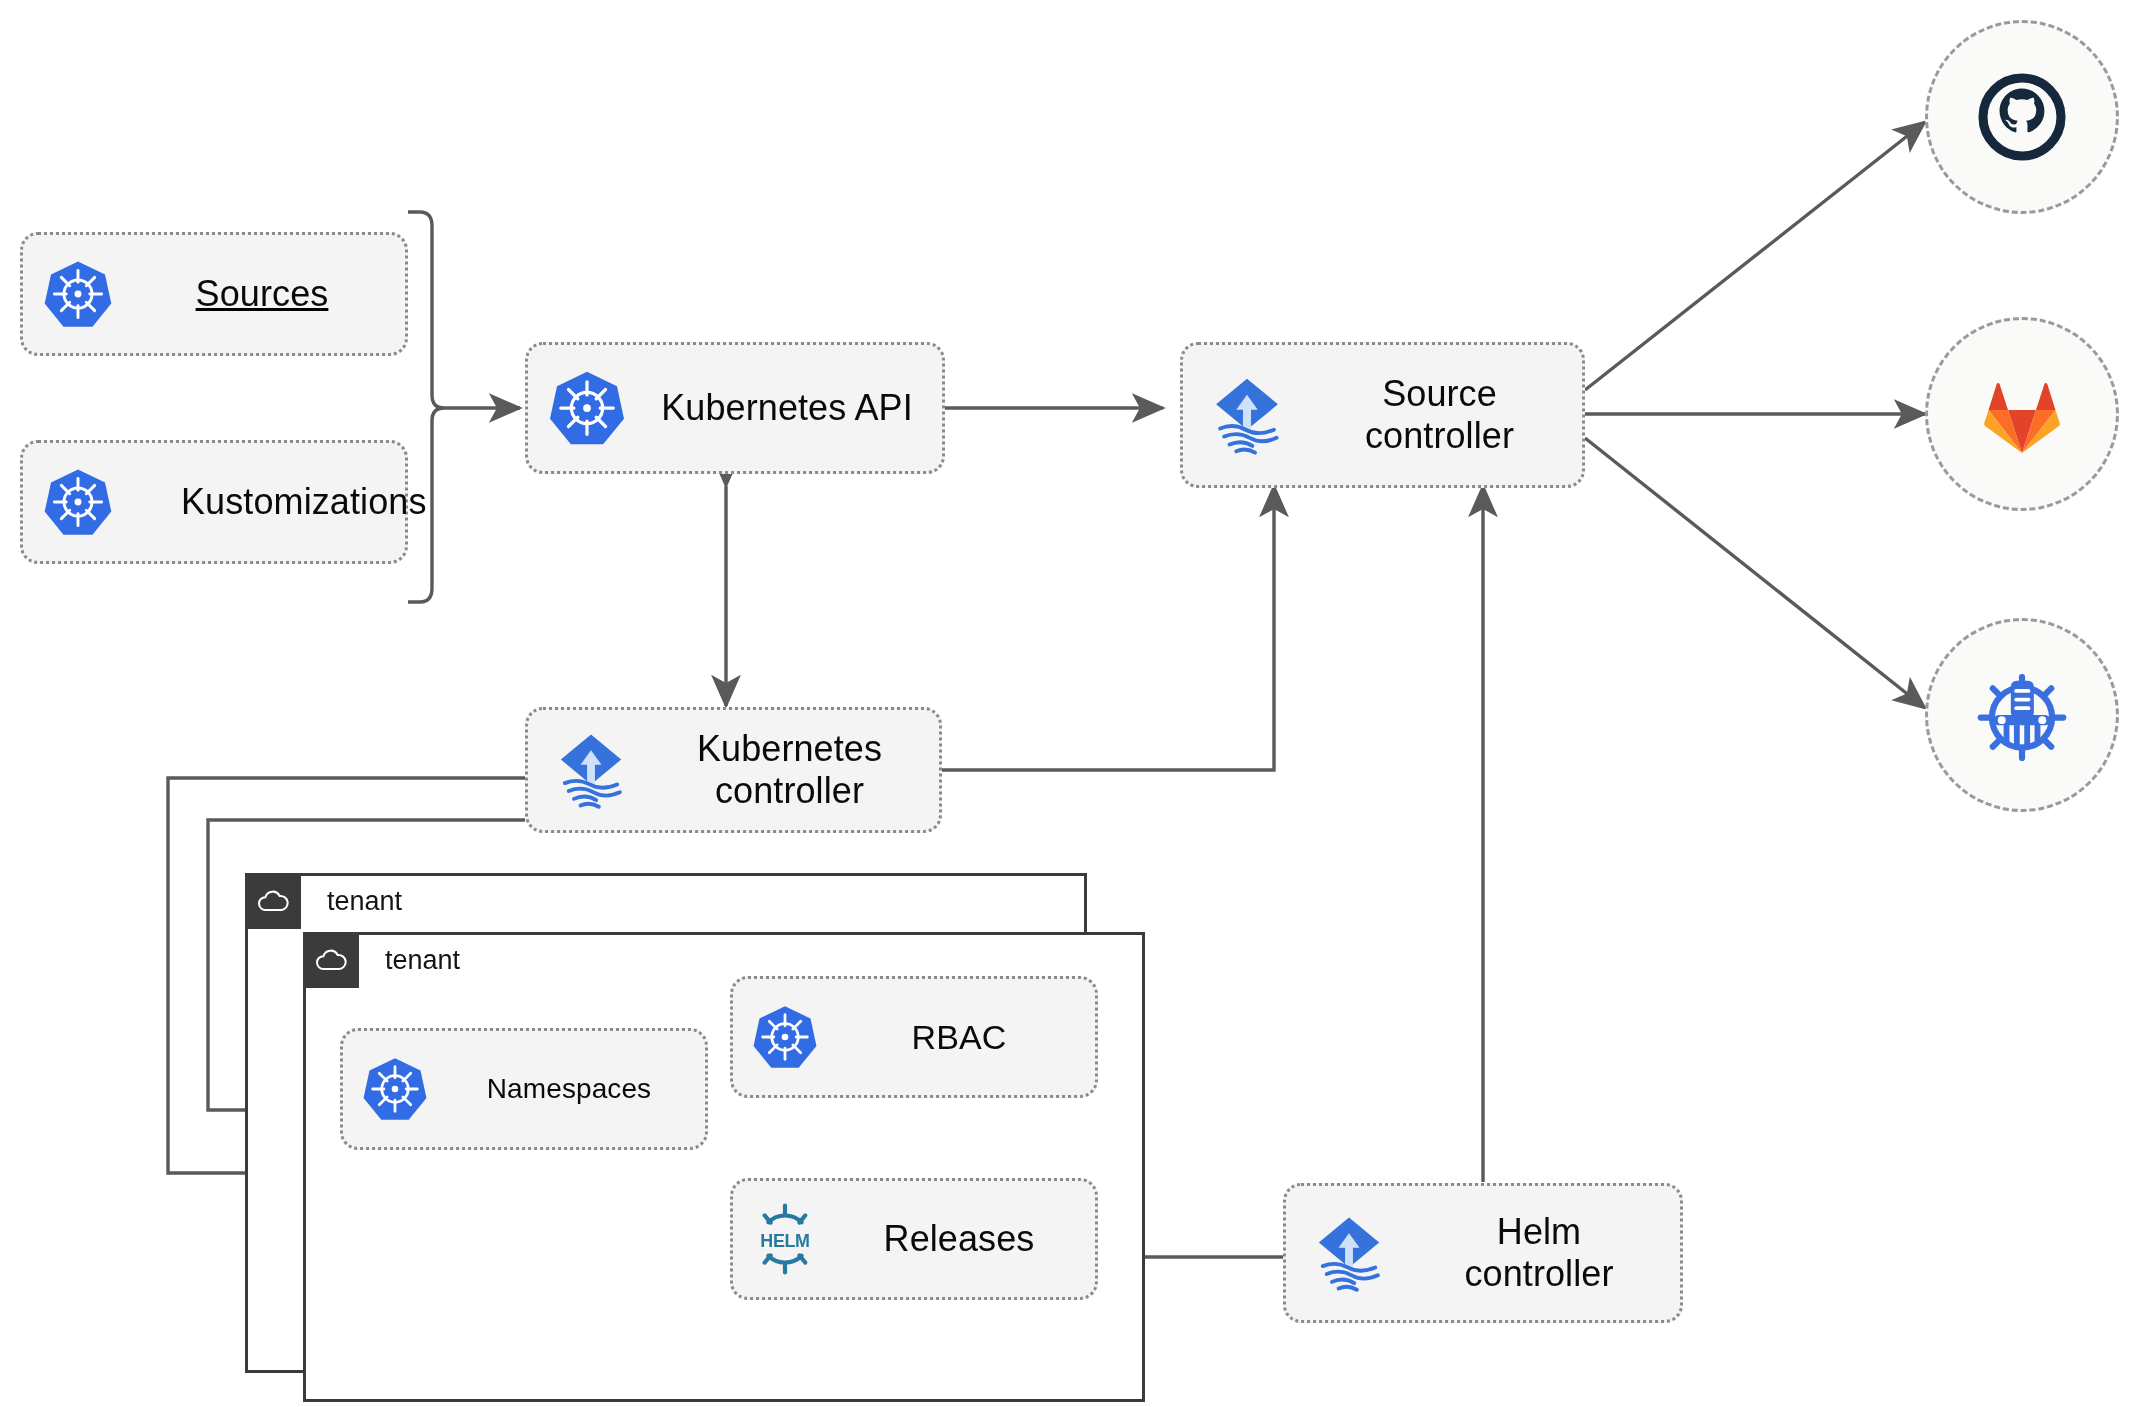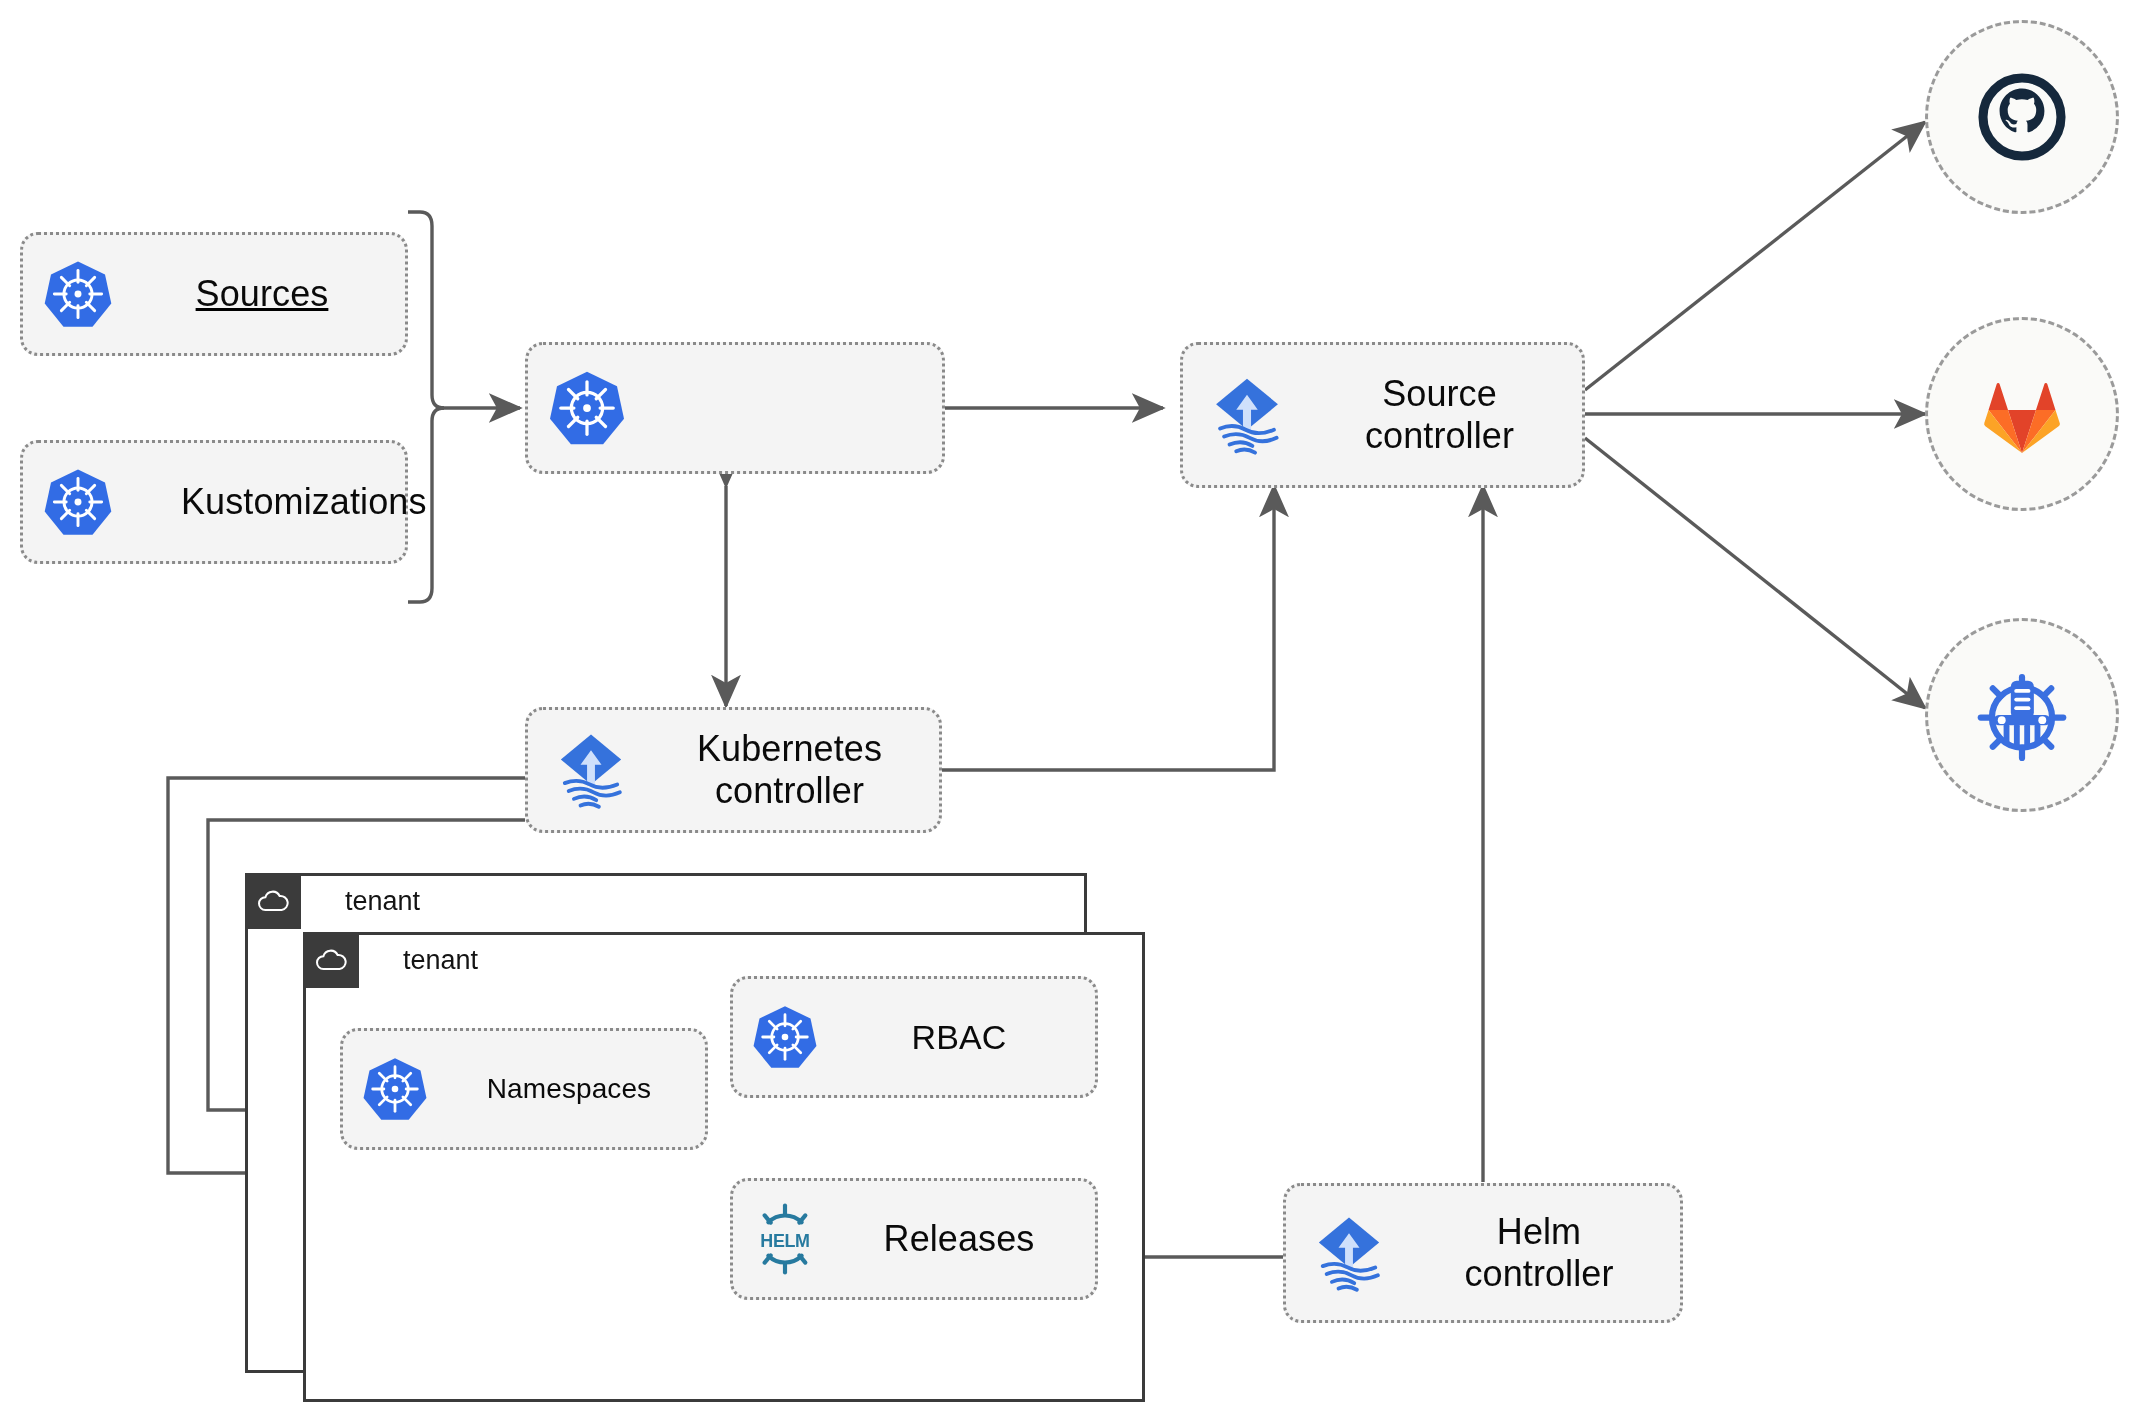--- a/index.html
+++ b/index.html
@@ -53,21 +53,21 @@
     box-sizing:border-box;
   }
   .tenant-chip{
     width:56px;height:56px;
     background:#3b3b3b;
     display:flex;align-items:center;justify-content:center;
     flex:0 0 auto;
   }
   .tenant-name{
     font-size:27px;color:#141414;
-    padding-left:44px;
+    padding-left:26px;
     white-space:nowrap;
   }
 
   svg.wires{position:absolute;left:0;top:0;width:2144px;height:1407px;pointer-events:none;}
 </style>
 </head>
 <body>
 
 <div id="stage">
 
@@ -160,20 +160,21 @@
             <path d="M32 42.5 L32 53"></path>
           <path d="M11 32 L21.5 32"></path>
             <path d="M42.5 32 L53 32"></path>
           <path d="M17.2 17.2 L24.6 24.6"></path>
             <path d="M39.4 39.4 L46.8 46.8"></path>
           <path d="M46.8 17.2 L39.4 24.6"></path>
             <path d="M24.6 39.4 L17.2 46.8"></path>
         </g>
       </svg>
     </span>
+    <span class="lbl">Kubernetes API</span>
   </div>
 
   <div class="node" style="left:1180px;top:342px;width:405px;height:146px;">
     <span class="ico" style="width:128px;">
       <svg width="86" height="86" viewBox="0 0 64 64">
         <path d="M32 5 L55 24 L32 43 L9 24 Z" fill="#3572dc"></path>
         <path d="M32 17 L40 28 L35 28 L35 44 L29 44 L29 28 L24 28 Z" fill="#cfe0fb"></path>
         <g fill="none" stroke="#3572dc" stroke-width="2.9" stroke-linecap="round">
           <path d="M12 42 Q22 38 31 43 Q40 48 52 43"></path>
           <path d="M15 48 Q25 44 34 49 Q43 54 54 49"></path>

